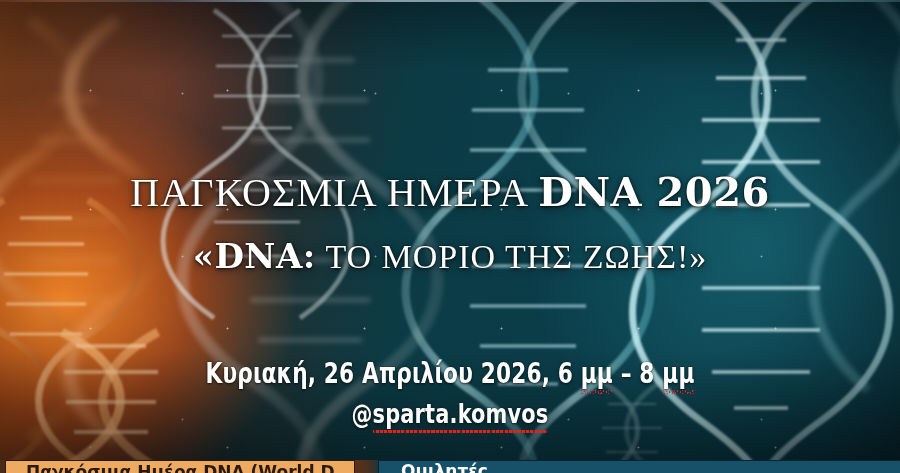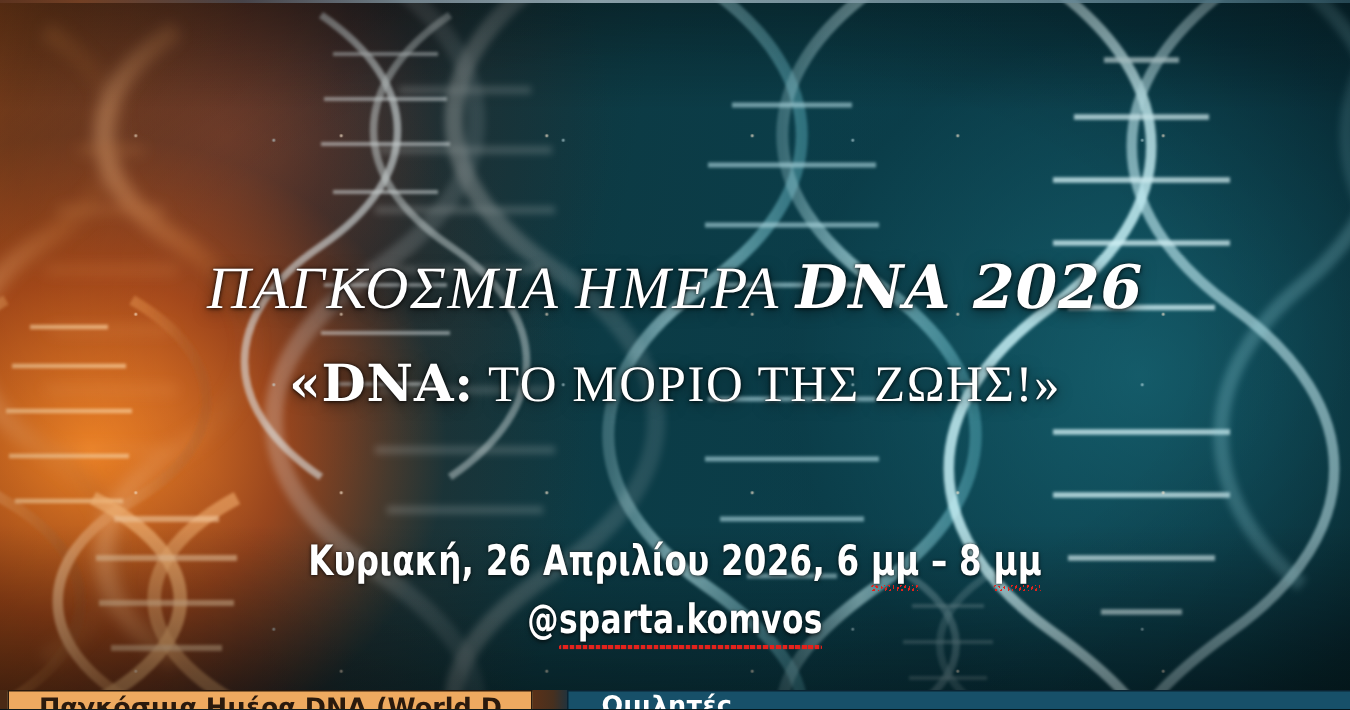--- a/index.html
+++ b/index.html
@@ -112,21 +112,20 @@
        0 0 2px rgba(0,0,0,0.55),
        0 1px 3px rgba(0,0,0,0.65),
        0 2px 10px rgba(0,0,0,0.55);
   }
 
   .title-line-1 {
     top: 170px;
     font-size: 40px;
     line-height: 44px;
     letter-spacing: 1.2px;
-    font-style: italic;
   }
   .title-line-2 {
     top: 233px;
     font-size: 34px;
     line-height: 46px;
     letter-spacing: 1.0px;
   }
   .title-em {
     font-family: "DejaVu Serif", "Liberation Serif", serif;
     font-weight: 700;

